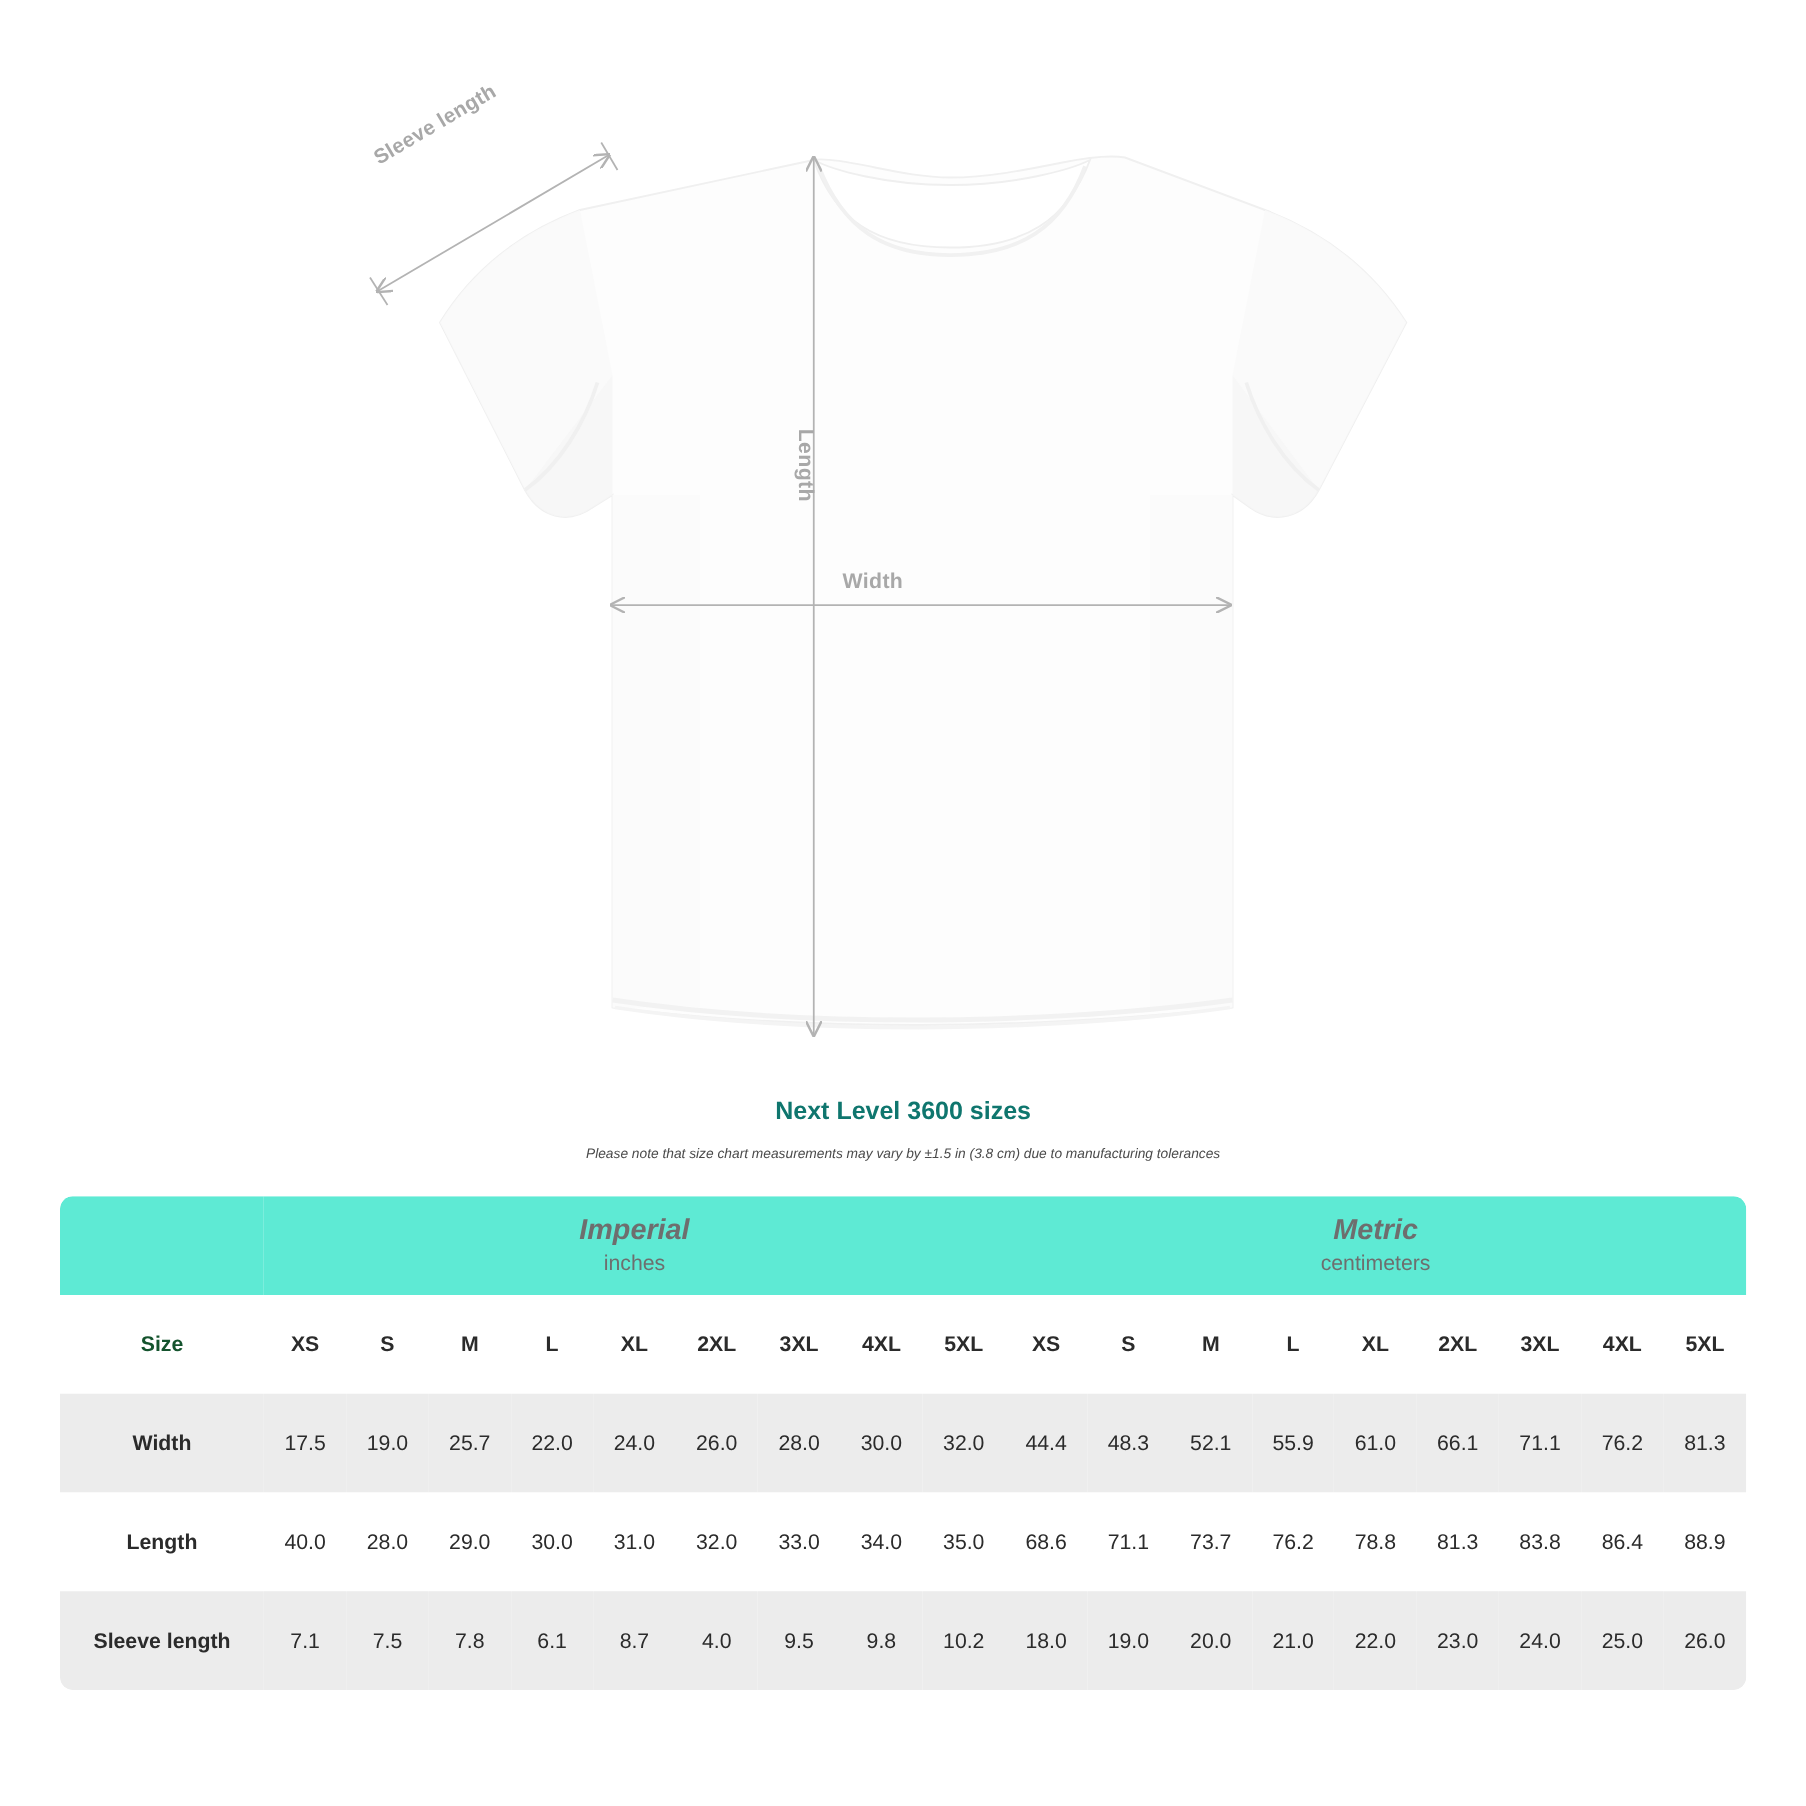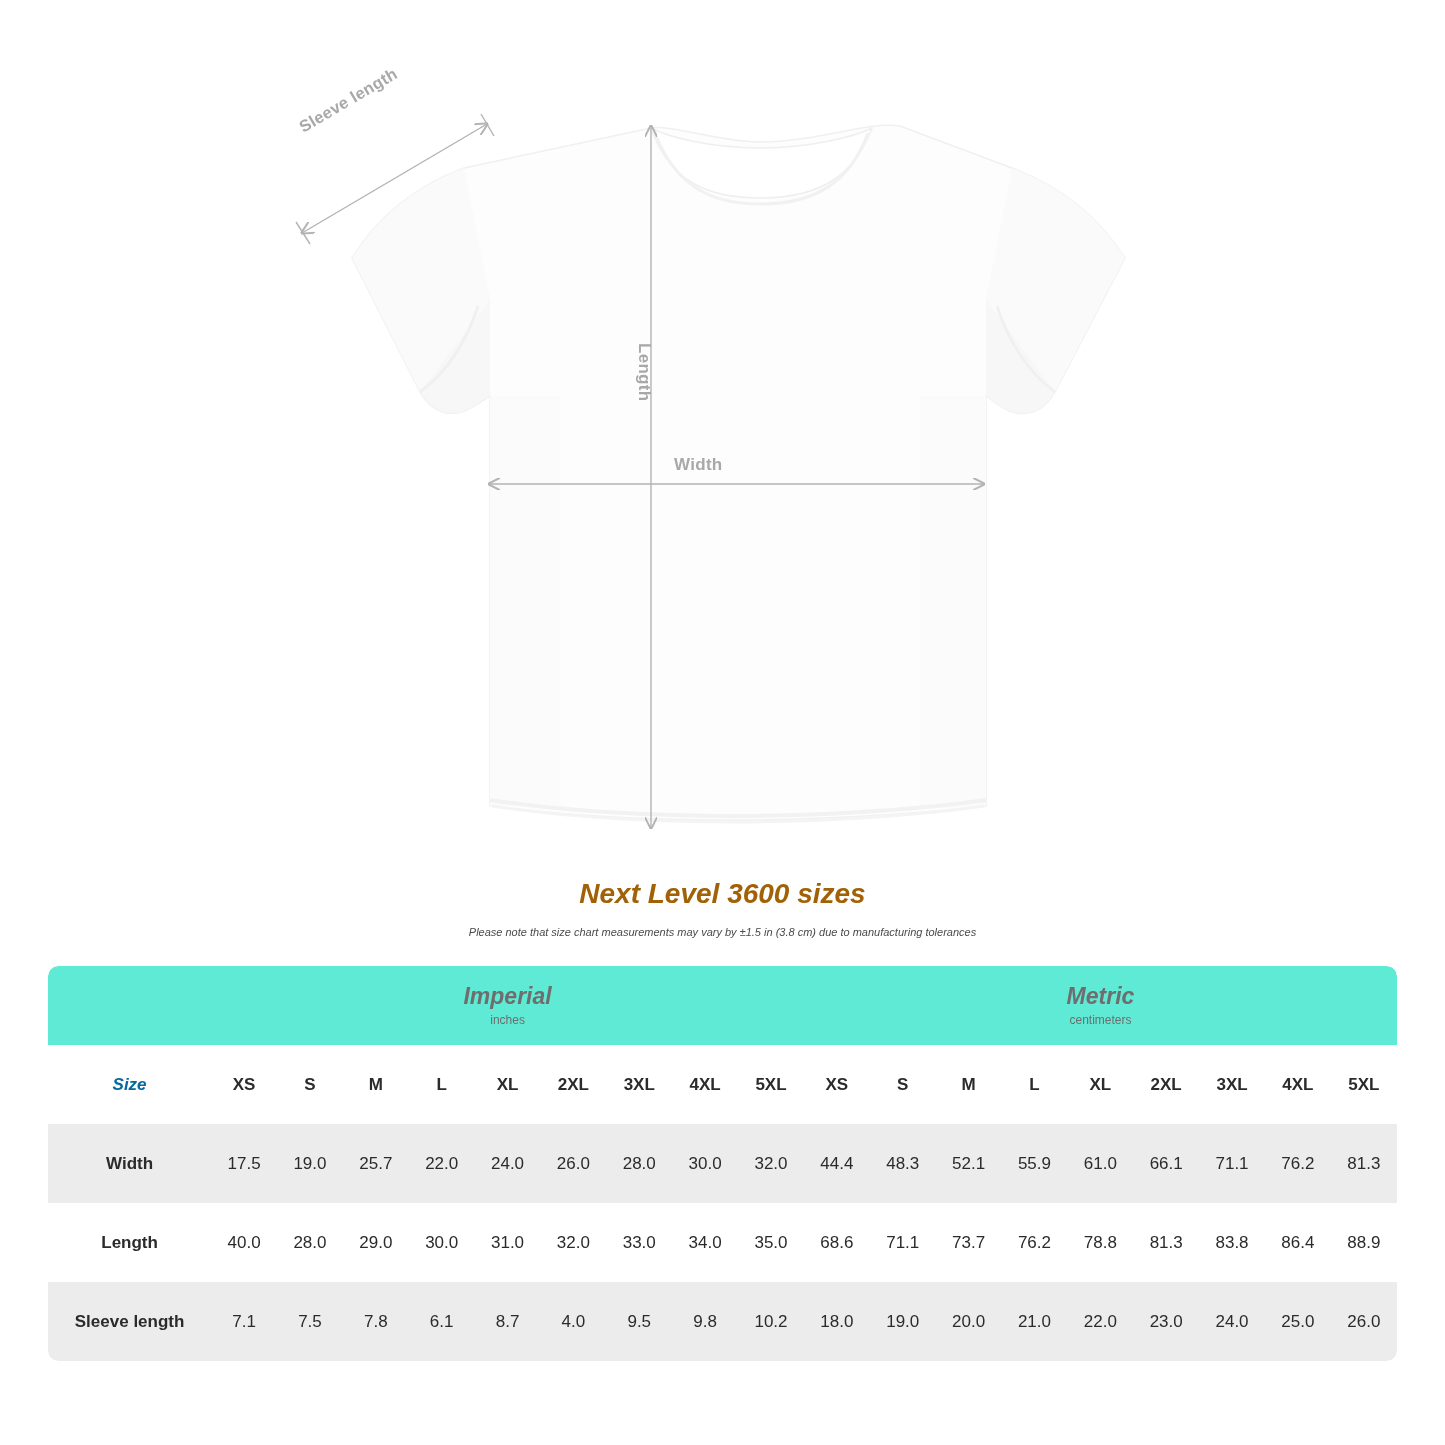--- a/index.html
+++ b/index.html
@@ -46,25 +46,24 @@
   .dim-label.width {
     left: 674px; top: 455px;
   }
 
   
   .title-block {
     text-align: center;
     margin-top: 18px;
   }
   .chart-title {
-    font-size: 28px;
+    font-size: 20px;
     font-weight: bold;
-    color: #a16207;
+    color: #0f766e;
     margin: 0 0 16px 0;
-    font-style: italic;
   }
   .chart-note {
     font-size: 11px;
     font-style: italic;
     color: #4a4a4a;
     margin: 0;
   }
 
   
   .table-wrap {
@@ -91,28 +90,28 @@
     height: 112px;
   }
   .unit-name {
     font-size: 23px;
     font-weight: bold;
     font-style: italic;
     color: #6e6e6e;
     line-height: 1.25;
   }
   .unit-sub {
-    font-size: 12px;
+    font-size: 17px;
     color: #6e6e6e;
     font-style: normal;
     font-weight: normal;
     line-height: 1.5;
   }
   .hdr-row td { background: #ffffff; font-weight: bold; font-size: 17px; }
-  .hdr-row td.rowlabel { font-weight: bold; font-size: 17px; color: #0369a1; font-style: italic; }
+  .hdr-row td.rowlabel { font-weight: bold; font-size: 17px; color: #14532d; }
   .row-a td { background: #ececec; }
   .row-b td { background: #ffffff; }
   .rowlabel { font-weight: bold; }
   col.label-col { width: 163px; }
   col.data-col  { width: 65.8px; }
   .corner-tl { border-top-left-radius: 10px; }
   .corner-tr { border-top-right-radius: 10px; }
   .corner-bl { border-bottom-left-radius: 10px; }
   .corner-br { border-bottom-right-radius: 10px; }
 </style>

